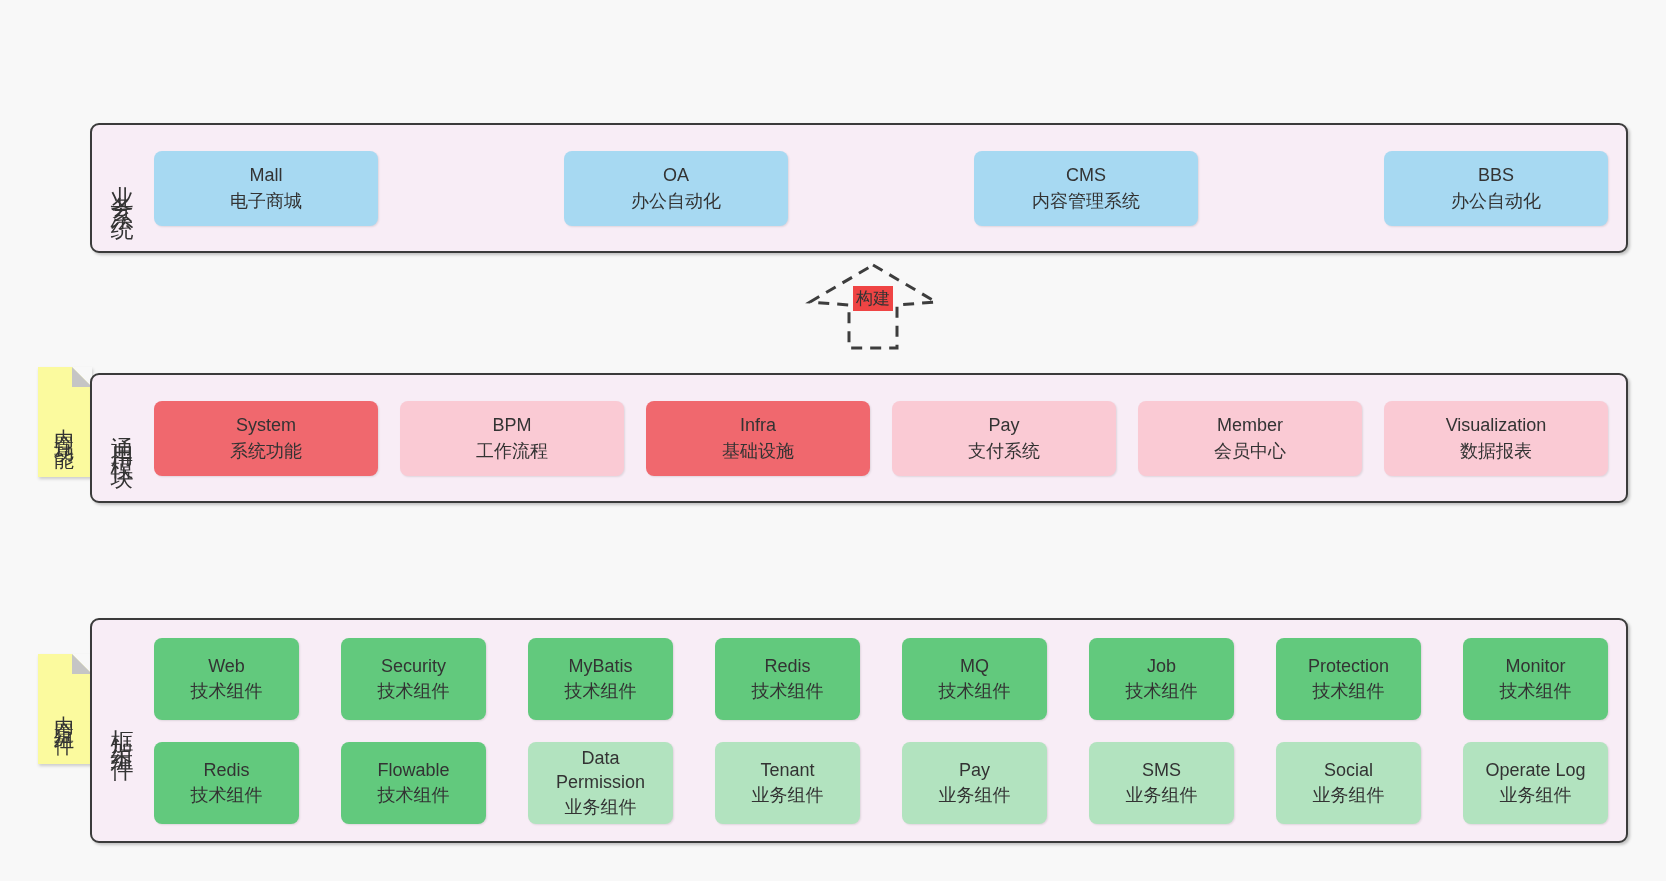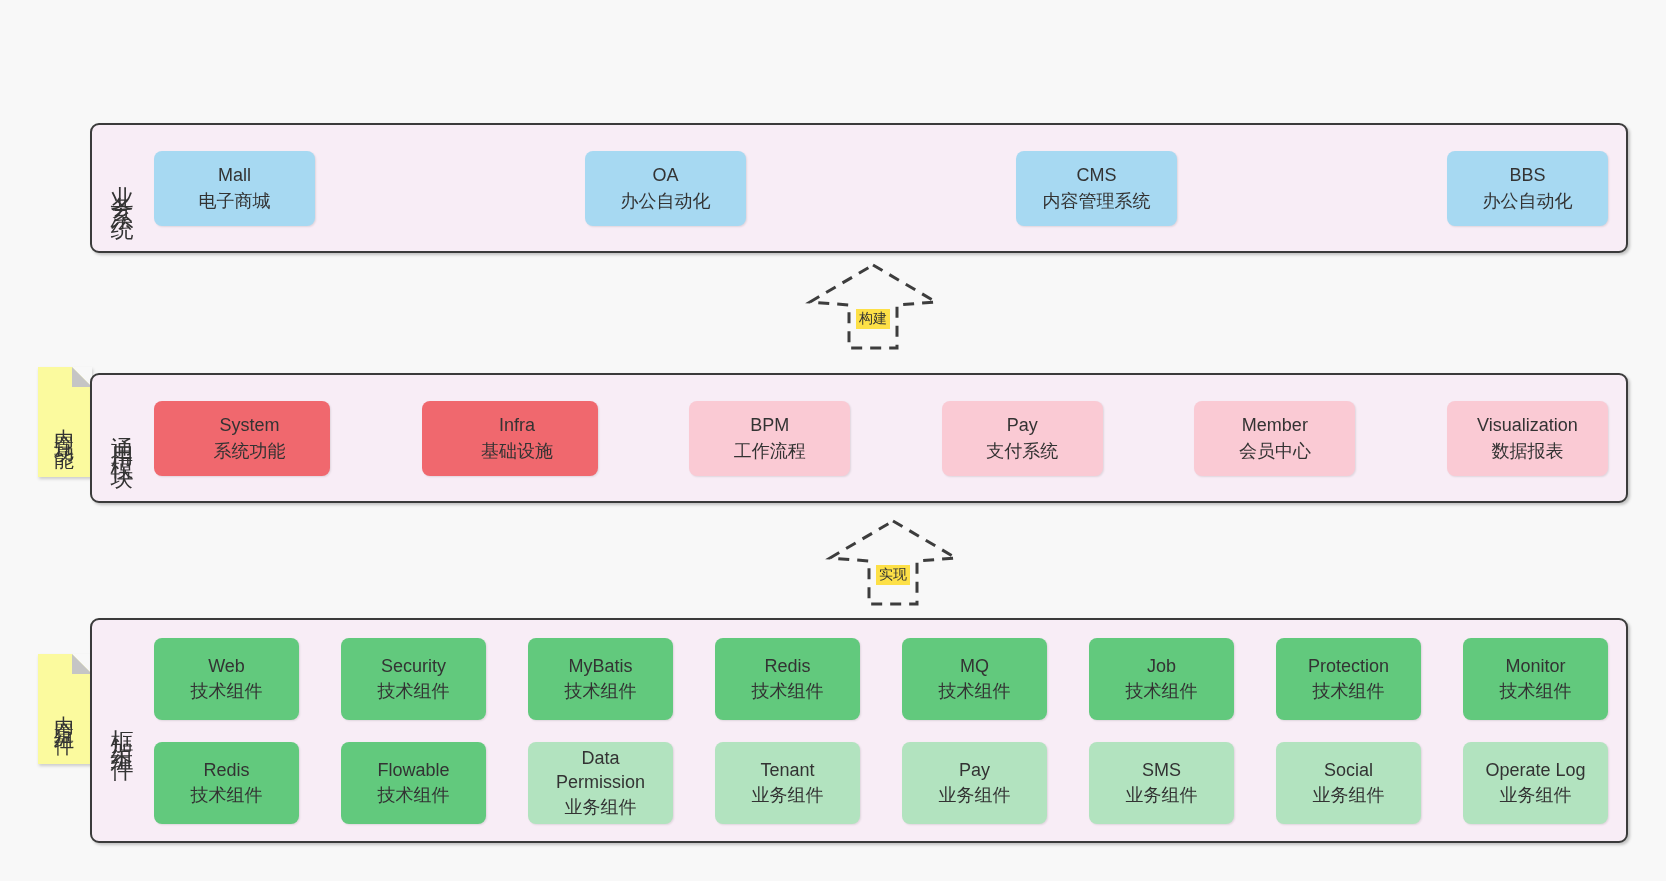--- a/index.html
+++ b/index.html
@@ -40,25 +40,25 @@
   .grid .boxes{flex:0 0 auto;padding:0;}
 
   
   .box{
     border-radius:8px;
     display:flex;flex-direction:column;align-items:center;justify-content:center;
     text-align:center;font-size:18px;line-height:1.45;
     box-shadow:1px 1px 2px rgba(0,0,0,0.10);
   }
   .box span{display:block;}
-  .layer-1 .box,.layer-2 .box{width:161px;height:75px;justify-content:center;}
+  .layer-1 .box,.layer-2 .box{width:224px;height:75px;justify-content:center;}
   .layer-3 .box{width:145px;height:82px;padding:0 8px;box-sizing:border-box;line-height:1.35;}
 
   .blue{background:#a7d9f2;}
-  .red{background:#f0686e;padding-left:15px;}
+  .red{background:#f0686e;}
   .pink{background:#facad4;}
   .green{background:#62c97d;}
   .green-light{background:#b2e3bf;}
 
   
   .sticky{
     position:absolute;left:38px;width:54px;height:110px;
     background:#fbfa9e;
     box-shadow:1px 2px 3px rgba(0,0,0,0.18);
     display:flex;align-items:center;justify-content:center;
@@ -72,22 +72,22 @@
     margin-top:10px;
   }
 
   
   .arrow{position:absolute;width:136px;height:90px;}
   .arrow-1{left:805px;top:262px;}
   .arrow-2{left:825px;top:518px;}
   .arrow svg{display:block;}
   .arrow-path{fill:none;stroke:#3d3d3d;stroke-width:3;stroke-dasharray:11 8;}
   .arrow-label{
-    position:absolute;left:50%;top:47px;transform:translateX(-50%);
-    background:#fde047;padding:1px 3px;font-size:14px;color:#333;white-space:nowrap;
+    position:absolute;left:50%;top:24px;transform:translateX(-50%);
+    background:#ef4444;padding:1px 3px;font-size:17px;color:#333;white-space:nowrap;
   }
 </style>
 </head>
 <body>
 
 <div class="canvas">
 
   <div class="sticky sticky-1">
     <svg class="fold" width="20" height="20" viewBox="0 0 20 20">
       <polygon points="0,0 20,0 20,20" fill="#f8f8f8"></polygon>
@@ -133,49 +133,43 @@
     <span class="arrow-label">构建</span>
   </div>
 
   <section class="layer layer-2">
     <div class="vlabel">通用模块</div>
     <div class="boxes">
       <div class="box red">
         <span>System</span>
         <span>系统功能</span>
       </div>
+      <div class="box pink">
+        <span>BPM</span>
+        <span>工作流程</span>
+      </div>
       <div class="box red">
         <span>Infra</span>
         <span>基础设施</span>
       </div>
       <div class="box pink">
-        <span>BPM</span>
-        <span>工作流程</span>
-      </div>
-      <div class="box pink">
         <span>Pay</span>
         <span>支付系统</span>
       </div>
       <div class="box pink">
         <span>Member</span>
         <span>会员中心</span>
       </div>
       <div class="box pink">
         <span>Visualization</span>
         <span>数据报表</span>
       </div>
     </div>
   </section>
 
-  <div class="arrow arrow-2">
-    <svg width="136" height="90" viewBox="0 0 136 90">
-      <path class="arrow-path" d="M68 3 L131 40 L92 43 L92 86 L44 86 L44 43 L5 40 Z"></path>
-    </svg>
-    <span class="arrow-label">实现</span>
-  </div>
 
   <section class="layer layer-3">
     <div class="vlabel">框架组件</div>
     <div class="grid">
       <div class="boxes">
         <div class="box green">
           <span>Web</span>
           <span>技术组件</span>
         </div>
         <div class="box green">

